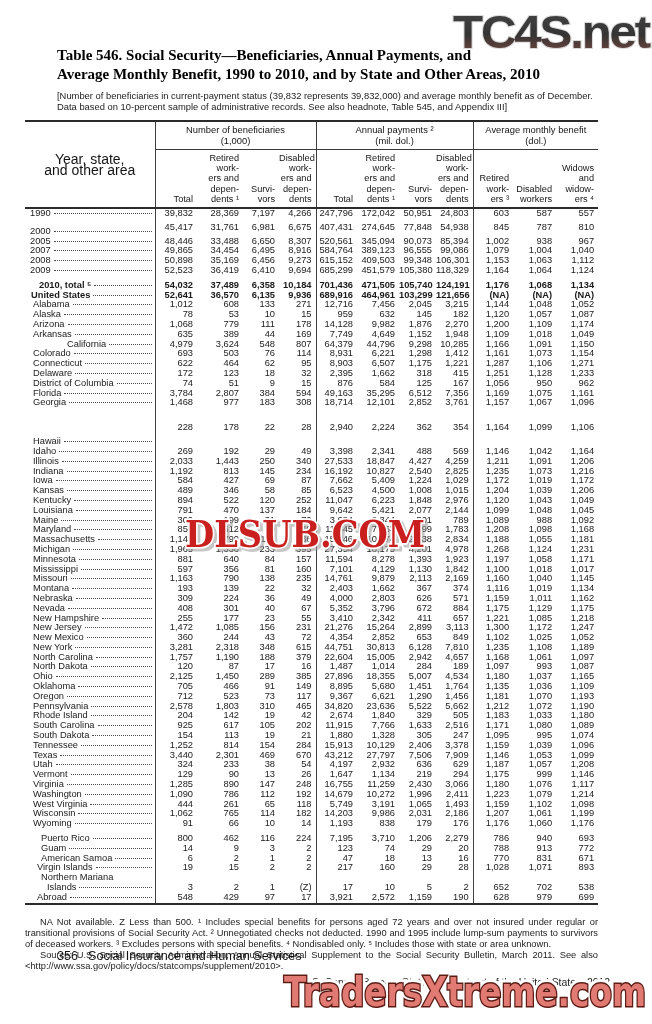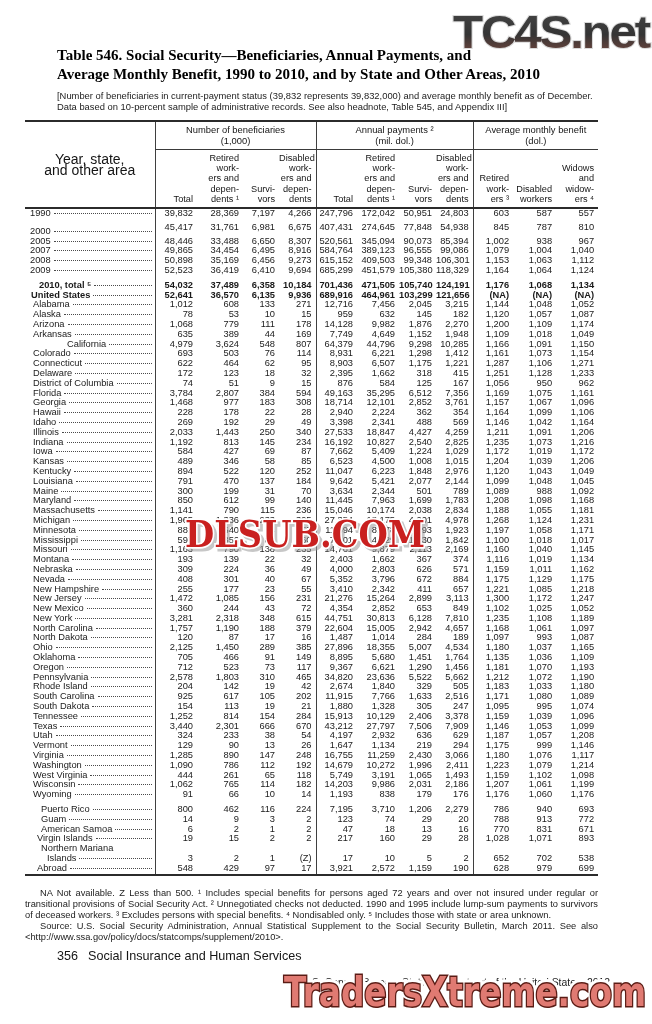--- a/index.html
+++ b/index.html
@@ -506,21 +506,21 @@
         <td class="num">12,101</td>
         <td class="num">2,852</td>
         <td class="num">3,761</td>
         <td class="num vl">1,157</td>
         <td class="num">1,067</td>
         <td class="num">1,096</td>
       </tr>
       <tr>
         <td class="lab">
           <div class="cellflex">
-            <span class="labtext" style="padding-left: 8px;">Hawaii</span>
+            <span class="labtext" style="padding-left: 8px; margin-top: 29px;">Hawaii</span>
             <span class="leader"></span>
           </div>
         </td>
         <td class="num vl">228</td>
         <td class="num">178</td>
         <td class="num">22</td>
         <td class="num">28</td>
         <td class="num vl">2,940</td>
         <td class="num">2,224</td>
         <td class="num">362</td>
@@ -1120,21 +1120,21 @@
       </tr>
       <tr>
         <td class="lab">
           <div class="cellflex">
             <span class="labtext" style="padding-left: 8px;">Texas</span>
             <span class="leader"></span>
           </div>
         </td>
         <td class="num vl">3,440</td>
         <td class="num">2,301</td>
-        <td class="num">666</td>
+        <td class="num">469</td>
         <td class="num">670</td>
         <td class="num vl">43,212</td>
         <td class="num">27,797</td>
         <td class="num">7,506</td>
         <td class="num">7,909</td>
         <td class="num vl">1,146</td>
         <td class="num">1,053</td>
         <td class="num">1,099</td>
       </tr>
       <tr>

